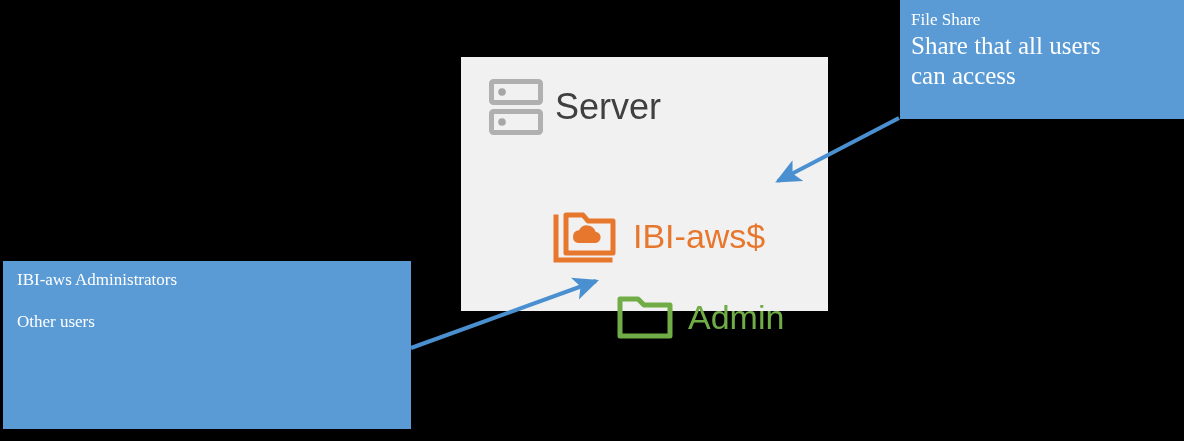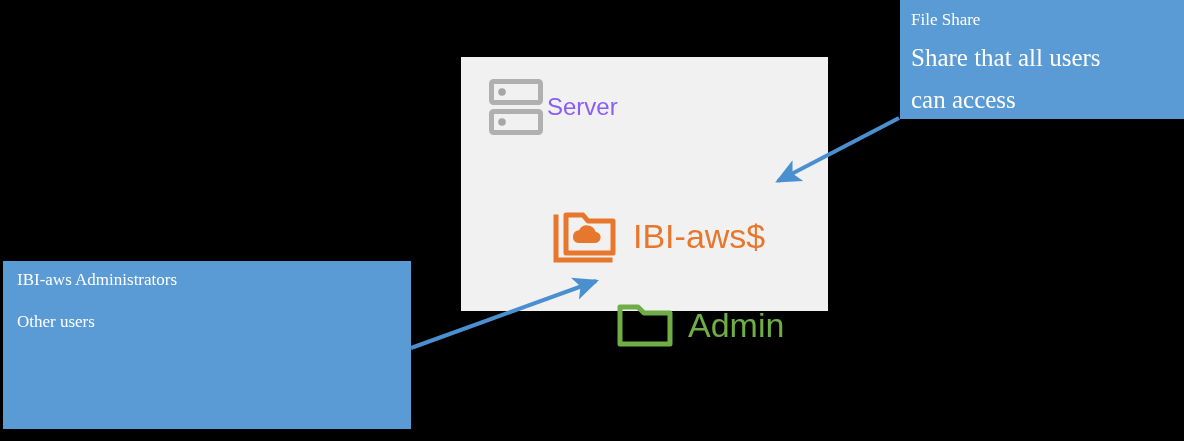--- a/index.html
+++ b/index.html
@@ -29,41 +29,41 @@
   .row {
     position: absolute;
     display: flex;
     align-items: center;
   }
 
   
   #server-row { left: 28px; top: 22px; }
   #server-icon { width: 54px; height: 56px; flex: 0 0 auto; }
   #server-label {
-    margin-left: 4px;
-    font-size: 24px;
-    color: #8b5cf6;
+    margin-left: 12px;
+    font-size: 36px;
+    color: #404040;
     white-space: nowrap;
     line-height: 1;
   }
 
   
   #share-row { left: 92px; top: 152px; }
   #share-icon { width: 68px; height: 54px; flex: 0 0 auto; }
   #share-label {
     margin-left: 12px;
     font-size: 34px;
     color: #E8772E;
     white-space: nowrap;
     line-height: 1;
     text-align: right;
   }
 
   
-  #admin-row { left: 155px; top: 244px; }
+  #admin-row { left: 155px; top: 236px; }
   #admin-icon { width: 58px; height: 48px; flex: 0 0 auto; }
   #admin-label {
     margin-left: 14px;
     font-size: 34px;
     color: #70AD47;
     white-space: nowrap;
     line-height: 1;
   }
 
   
@@ -90,21 +90,20 @@
   }
   .c-small {
     font-size: 17px;
     line-height: 22px;
     white-space: nowrap;
   }
   .c-large {
     font-size: 25px;
     line-height: 30px;
     white-space: nowrap;
-    margin-top: 12px;
   }
   .c-gap { height: 20px; }
 
   
   #arrows {
     position: absolute;
     left: 0;
     top: 0;
     width: 1184px;
     height: 441px;

